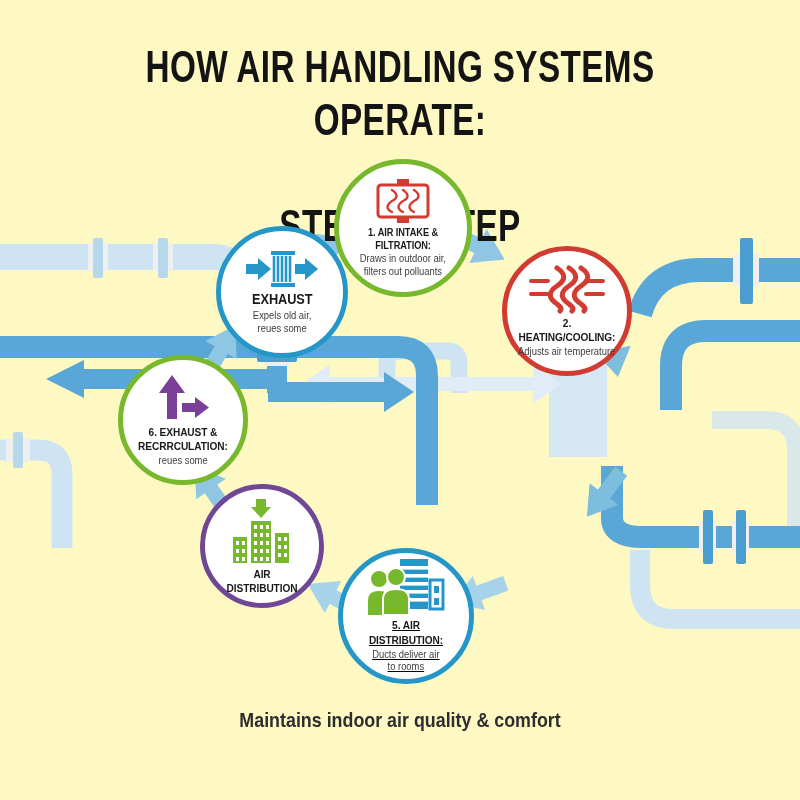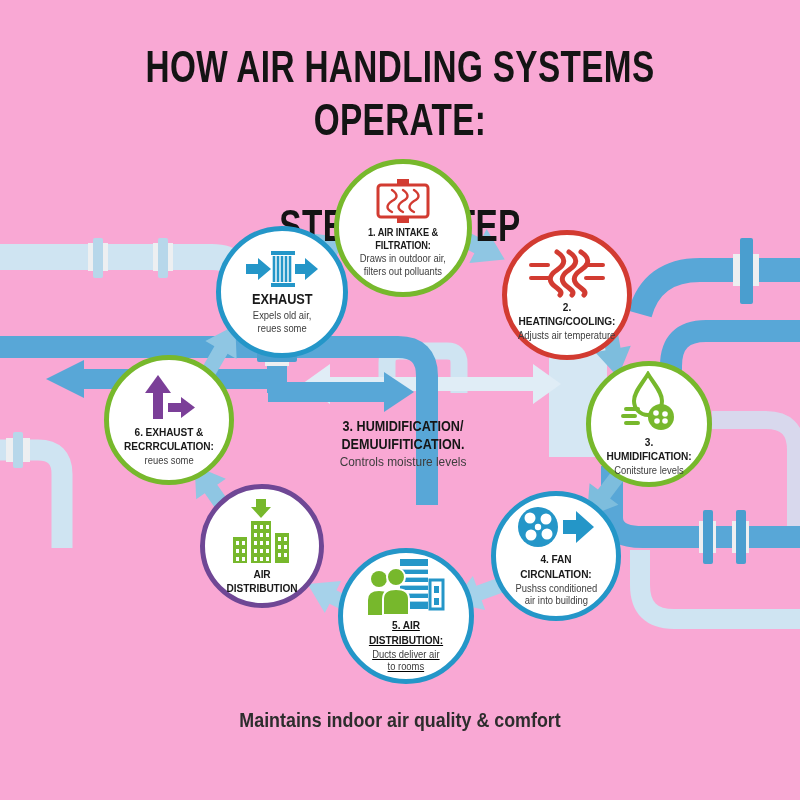--- a/index.html
+++ b/index.html
@@ -1,17 +1,17 @@
 <!DOCTYPE html>
 <html><head>
 <meta charset="utf-8">
 <style>
   html,body{margin:0;padding:0;}
   body{font-family:"Liberation Sans", sans-serif;}
-  .canvas{position:relative;width:800px;height:800px;background:#f9a8d4;overflow:hidden;}
+  .canvas{position:relative;width:800px;height:800px;background:#fef9c3;overflow:hidden;}
   svg.layer{position:absolute;left:0;top:0;z-index:1;}
   .title{position:absolute;top:40px;left:0;width:800px;text-align:center;z-index:2;
          font-weight:700;font-size:45px;color:#141414;line-height:1.18;}
   .t-inner{display:inline-block;transform:scaleX(.74);letter-spacing:.5px;white-space:pre-line;}
   .node{position:absolute;z-index:3;background:#fff;border:5px solid #999;border-radius:50%;
         box-sizing:border-box;display:flex;flex-direction:column;align-items:center;
         justify-content:center;text-align:center;gap:2px;padding:6px;}
   .node svg{flex:0 0 auto;}
   .ntitle{font-weight:700;font-size:10.5px;line-height:1.22;color:#191919;white-space:pre-line;
           transform:scaleX(.88);letter-spacing:-.1px;}
@@ -120,69 +120,36 @@
         <path d="M17 12 c6 4 6 8 0 11 c-6 4 -6 8 0 11"></path>
         <path d="M28 12 c6 4 6 8 0 11 c-6 4 -6 8 0 11"></path>
         <path d="M39 12 c6 4 6 8 0 11 c-6 4 -6 8 0 11"></path>
       </g>
     </svg>
     <div class="ntitle">1. AIR INTAKE &amp; FILTRATION:</div>
     <div class="ndesc">Draws in outdoor air,
 filters out polluants</div>
   </div>
 
-  <div class="node" style="left: 502px; top: 230px; width: 130px; height: 130px; border-color: rgb(210, 59, 49);">
+  <div class="node" style="left: 502px; top: 246px; width: 130px; height: 130px; border-color: rgb(210, 59, 49);">
     <svg width="76" height="50" viewBox="0 0 76 50">
       <g stroke="#d23b31" stroke-width="4" stroke-linecap="round">
         <path d="M2 17 H19 M2 30 H19 M57 17 H74 M57 30 H74"></path>
       </g>
       <g stroke="#d23b31" stroke-width="5" fill="none" stroke-linecap="round">
         <path d="M28 4 c9 6 9 12 0 18 c-9 6 -9 12 0 18 c4 3 5 5 3 7"></path>
         <path d="M40 4 c9 6 9 12 0 18 c-9 6 -9 12 0 18 c4 3 5 5 3 7"></path>
         <path d="M52 4 c9 6 9 12 0 18 c-9 6 -9 12 0 18 c4 3 5 5 3 7"></path>
       </g>
     </svg>
     <div class="ntitle med">2. HEATING/COOLING:</div>
     <div class="ndesc">Adjusts air temperature</div>
   </div>
 
-  <div class="node" style="left: 586px; top: 361px; width: 126px; height: 126px; border-color: rgb(119, 184, 44);">
-    <svg width="74" height="62" viewBox="0 0 74 62">
-      <path d="M36 3 C42 13 50 21 50 30 A14 14 0 1 1 22 30 C22 21 30 13 36 3 Z" fill="#fff" stroke="#77b82c" stroke-width="4"></path>
-      <g stroke="#77b82c" stroke-width="4" stroke-linecap="round">
-        <path d="M14 38 H26 M11 45 H23 M14 52 H26"></path>
-      </g>
-      <circle cx="49" cy="46" r="13" fill="#77b82c"></circle>
-      <g fill="#fff">
-        <circle cx="44" cy="42" r="2.8"></circle>
-          <circle cx="53" cy="43" r="2.8"></circle>
-        <circle cx="45" cy="50" r="2.8"></circle>
-          <circle cx="53" cy="50" r="2.8"></circle>
-      </g>
-    </svg>
-    <div class="ntitle med">3. HUMIDIFICATION:</div>
-    <div class="ndesc">Conitsture levels</div>
-  </div>
-
-  <div class="node" style="left: 491px; top: 491px; width: 130px; height: 130px; border-color: rgb(36, 150, 200);">
-    <svg width="80" height="46" viewBox="0 0 80 46">
-      <circle cx="22" cy="23" r="20" fill="#2496c8"></circle>
-      <g fill="#fff">
-        <circle cx="14" cy="14" r="5.5"></circle>
-          <circle cx="30" cy="15" r="5.5"></circle>
-        <circle cx="31" cy="30" r="5.5"></circle>
-          <circle cx="15" cy="31" r="5.5"></circle>
-        <circle cx="22" cy="23" r="3.2"></circle>
-      </g>
-      <polygon points="47,16 60,16 60,7 78,23 60,39 60,30 47,30" fill="#2496c8"></polygon>
-    </svg>
-    <div class="ntitle med">4. FAN CIRCNLATION:</div>
-    <div class="ndesc">Pushss conditioned
-air into building</div>
-  </div>
+
 
   <div class="node" style="left: 338px; top: 548px; width: 136px; height: 136px; border-color: rgb(36, 150, 200); text-decoration: underline;">
     <svg width="80" height="58" viewBox="0 0 80 58">
       <rect x="34" y="1" width="28" height="50" fill="#2496c8"></rect>
       <g fill="#fff">
         <rect x="34" y="8" width="28" height="3.6"></rect>
           <rect x="34" y="16" width="28" height="3.6"></rect>
         <rect x="34" y="24" width="28" height="3.6"></rect>
           <rect x="34" y="32" width="28" height="3.6"></rect>
         <rect x="34" y="40" width="28" height="3.6"></rect>
@@ -235,37 +202,32 @@
           <rect x="57" y="40" width="3" height="4"></rect>
         <rect x="51" y="48" width="3" height="4"></rect>
           <rect x="57" y="48" width="3" height="4"></rect>
         <rect x="51" y="56" width="3" height="4"></rect>
           <rect x="57" y="56" width="3" height="4"></rect>
       </g>
     </svg>
     <div class="ntitle med">AIR DISTRIBUTION</div>
   </div>
 
-  <div class="node" style="left: 104px; top: 355px; width: 130px; height: 130px; border-color: rgb(119, 184, 44);">
+  <div class="node" style="left: 118px; top: 355px; width: 130px; height: 130px; border-color: rgb(119, 184, 44);">
     <svg width="58" height="50" viewBox="0 0 58 50">
       <g fill="#7b3f98">
         <polygon points="5,20 31,20 18,2"></polygon>
         <rect x="13" y="20" width="10" height="26"></rect>
         <rect x="28" y="30" width="13" height="9"></rect>
         <polygon points="41,24 41,45 55,34.5"></polygon>
       </g>
     </svg>
     <div class="ntitle med">6. EXHAUST &amp;
 RECRRCULATION:</div>
     <div class="ndesc">reues some</div>
   </div>
 
-  <div class="center-note">
-    <div class="cn-h">3. HUMIDIFICATION/
-DEMUUIFITICATION.</div>
-    <div class="cn-b">Controls moisture levels</div>
-  </div>
 
   <div class="footer">
     <span class="f-inner">Maintains indoor air quality &amp; comfort</span>
   </div>
 
 </div>
 
 </body></html>

